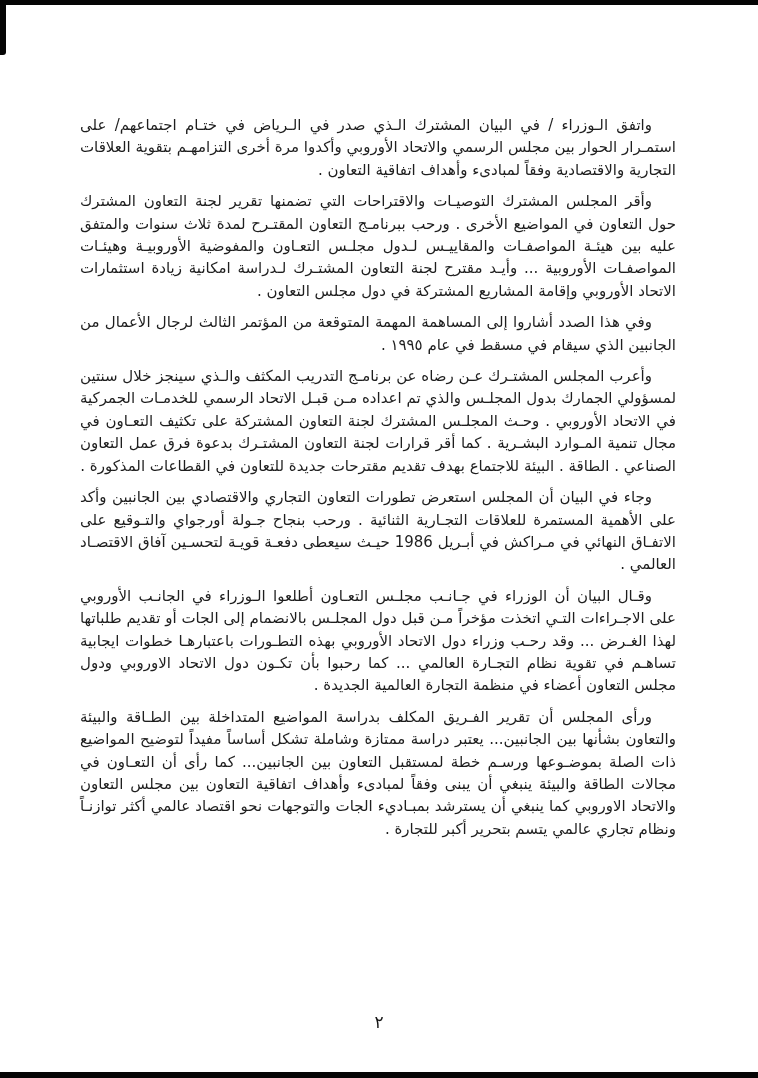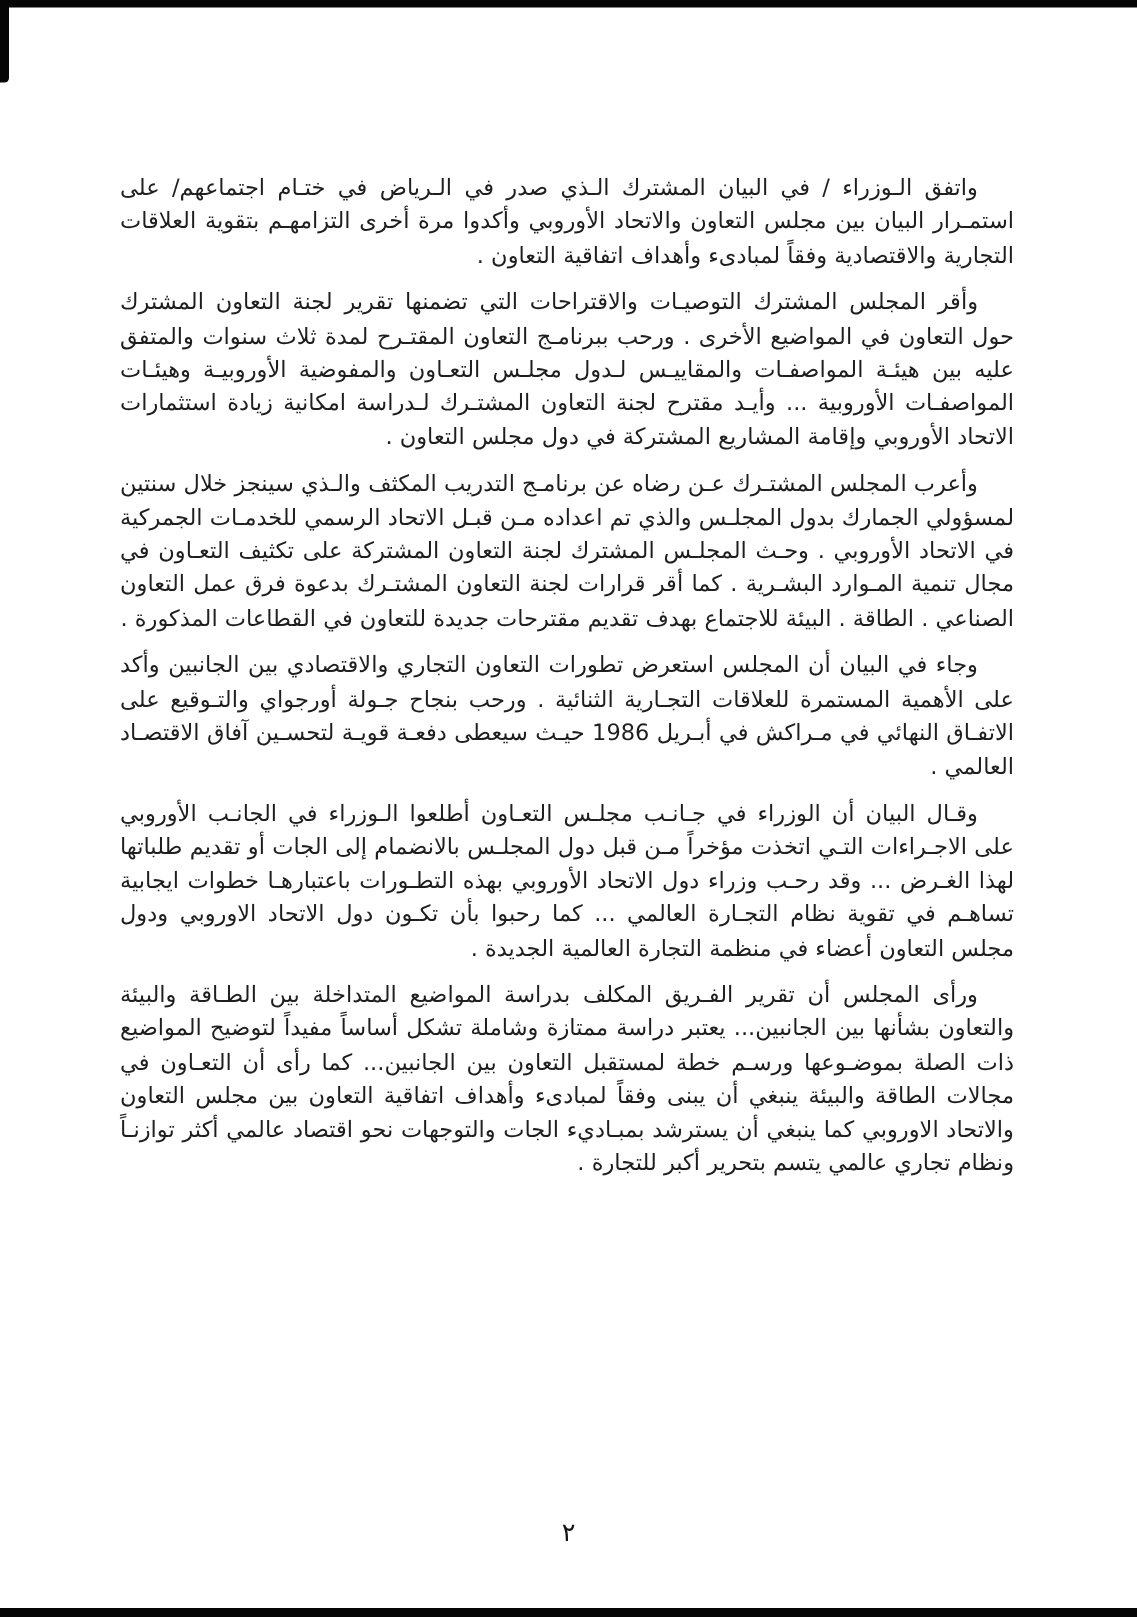--- a/index.html
+++ b/index.html
@@ -67,22 +67,23 @@
 </head>
 <body>
 
 <div class="page">
 
   <div class="scan-top"></div>
   <div class="scan-top-left-blob"></div>
   <div class="scan-bottom"></div>
 
   <div class="content">
-    <p>واتفق الـوزراء / في البيان المشترك الـذي صدر في الـرياض في ختـام اجتماعهم/ على استمـرار البيان بين مجلس التعاون والاتحاد الأوروبي وأكدوا مرة أخرى التزامهـم بتقوية العلاقات التجارية والاقتصادية وفقاً لمبادىء وأهداف اتفاقية التعاون .</p>
+    <p>واتفق الـوزراء / في البيان المشترك الـذي صدر في الـرياض في ختـام اجتماعهم/ على استمـرار الحوار بين مجلس الرسمي والاتحاد الأوروبي وأكدوا مرة أخرى التزامهـم بتقوية العلاقات التجارية والاقتصادية وفقاً لمبادىء وأهداف اتفاقية التعاون .</p>
     <p>وأقر المجلس المشترك التوصيـات والاقتراحات التي تضمنها تقرير لجنة التعاون المشترك حول التعاون في المواضيع الأخرى . ورحب ببرنامـج التعاون المقتـرح لمدة ثلاث سنوات والمتفق عليه بين هيئـة المواصفـات والمقاييـس لـدول مجلـس التعـاون والمفوضية الأوروبيـة وهيئـات المواصفـات الأوروبية ... وأيـد مقترح لجنة التعاون المشتـرك لـدراسة امكانية زيادة استثمارات الاتحاد الأوروبي وإقامة المشاريع المشتركة في دول مجلس التعاون .</p>
+    <p>وفي هذا الصدد أشاروا إلى المساهمة المهمة المتوقعة من المؤتمر الثالث لرجال الأعمال من الجانبين الذي سيقام في مسقط في عام ١٩٩٥ .</p>
     <p>وأعرب المجلس المشتـرك عـن رضاه عن برنامـج التدريب المكثف والـذي سينجز خلال سنتين لمسؤولي الجمارك بدول المجلـس والذي تم اعداده مـن قبـل الاتحاد الرسمي للخدمـات الجمركية في الاتحاد الأوروبي . وحـث المجلـس المشترك لجنة التعاون المشتركة على تكثيف التعـاون في مجال تنمية المـوارد البشـرية . كما أقر قرارات لجنة التعاون المشتـرك بدعوة فرق عمل التعاون الصناعي . الطاقة . البيئة للاجتماع بهدف تقديم مقترحات جديدة للتعاون في القطاعات المذكورة .</p>
     <p>وجاء في البيان أن المجلس استعرض تطورات التعاون التجاري والاقتصادي بين الجانبين وأكد على الأهمية المستمرة للعلاقات التجـارية الثنائية . ورحب بنجاح جـولة أورجواي والتـوقيع على الاتفـاق النهائي في مـراكش في أبـريل 1986 حيـث سيعطى دفعـة قويـة لتحسـين آفاق الاقتصـاد العالمي .</p>
     <p>وقـال البيان أن الوزراء في جـانـب مجلـس التعـاون أطلعوا الـوزراء في الجانـب الأوروبي على الاجـراءات التـي اتخذت مؤخراً مـن قبل دول المجلـس بالانضمام إلى الجات أو تقديم طلباتها لهذا الغـرض ... وقد رحـب وزراء دول الاتحاد الأوروبي بهذه التطـورات باعتبارهـا خطوات ايجابية تساهـم في تقوية نظام التجـارة العالمي ... كما رحبوا بأن تكـون دول الاتحاد الاوروبي ودول مجلس التعاون أعضاء في منظمة التجارة العالمية الجديدة .</p>
     <p>ورأى المجلس أن تقرير الفـريق المكلف بدراسة المواضيع المتداخلة بين الطـاقة والبيئة والتعاون بشأنها بين الجانبين... يعتبر دراسة ممتازة وشاملة تشكل أساساً مفيداً لتوضيح المواضيع ذات الصلة بموضـوعها ورسـم خطة لمستقبل التعاون بين الجانبين... كما رأى أن التعـاون في مجالات الطاقة والبيئة ينبغي أن يبنى وفقاً لمبادىء وأهداف اتفاقية التعاون بين مجلس التعاون والاتحاد الاوروبي كما ينبغي أن يسترشد بمبـاديء الجات والتوجهات نحو اقتصاد عالمي أكثر توازنـاً ونظام تجاري عالمي يتسم بتحرير أكبر للتجارة .</p>
   </div>
 
   <div class="page-number">٢</div>
 
 </div>
 

